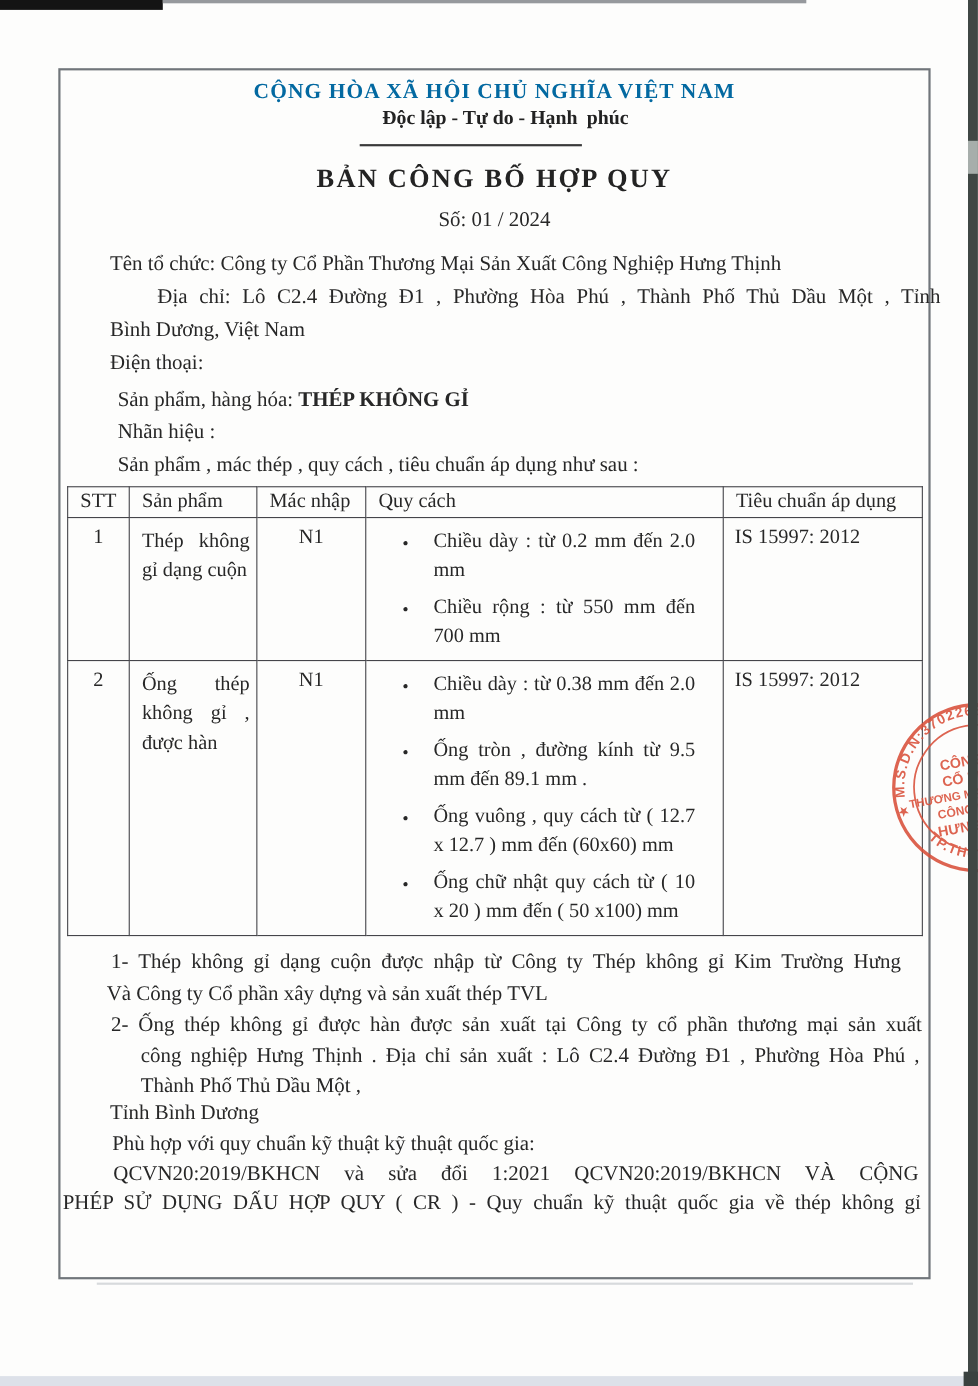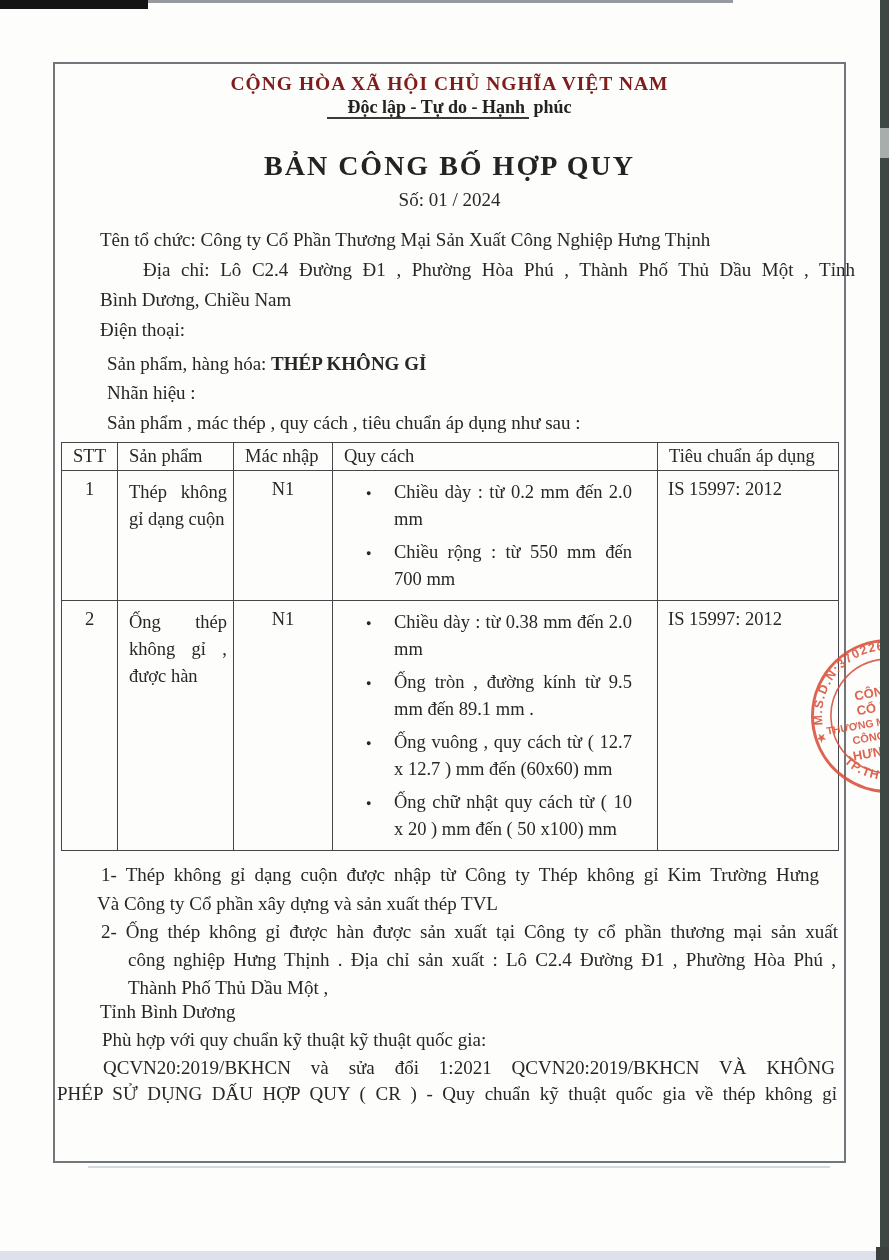--- a/index.html
+++ b/index.html
@@ -16,24 +16,24 @@
   .frame-shadow { left:88px; top:1166px; width:742px; height:2px; background:#c3c7cb; opacity:.65; }
   
   .art-top-bar   { left:0; top:0; width:148px; height:9px; background:#141414; z-index:30; }
   .art-top-line  { left:148px; top:0; width:585px; height:3px; background:#96999d; z-index:30; }
   .art-right-strip { left:880px; top:0; width:9px; height:1260px; background:#3f4744; z-index:40; }
   .art-strip-smudge { left:880px; top:128px; width:9px; height:30px; background:#a7aeab; z-index:41; }
   .art-bottom-band { left:0; top:1251px; width:889px; height:9px; background:#dde1e9; z-index:30; }
   .art-bottom-sq { left:876px; top:1247px; width:13px; height:13px; background:#3a413f; z-index:42; }
   
   .center-block { left:53px; width:793px; text-align:center; }
-  .nat-title { top:73px; font-weight:bold; font-size:19.5px; letter-spacing:1px; color:#7f1d1d; }
+  .nat-title { top:73px; font-weight:bold; font-size:19.5px; letter-spacing:1px; color:#0369a1; }
   .motto { top:97px; font-weight:bold; font-size:18px; color:#222; }
-  .motto-u { border-bottom:2.5px solid #3a3a3a; padding:0 4px 0 20px; }
-  .doc-title { top:150px; font-weight:bold; font-size:28px; letter-spacing:2px; color:#232323;text-align:center; }
+  .motto-u { border-bottom:2.5px solid #3a3a3a; padding:0 4px 14px 20px; }
+  .doc-title { top:150px; font-weight:bold; font-size:24px; letter-spacing:2px; color:#232323;text-align:center; }
   .doc-number { top:189px; font-size:19px; }
   
   .line { line-height:24px; white-space:nowrap; }
   .jline { white-space:normal; text-align:justify; text-align-last:justify; }
   .o1 { left:100px; top:228px; width:712px; }
   .o2 { left:100px; top:258px; width:712px;margin-left:43px; }
   .o3 { left:100px; top:288px; }
   .o4 { left:100px; top:318px; }
   .o5 { left:107px; top:352px; }
   .o6 { left:107px; top:381px; }
@@ -78,21 +78,21 @@
   <div class="abs center-block nat-title">CỘNG HÒA XÃ HỘI CHỦ NGHĨA VIỆT NAM</div>
   <div class="abs center-block motto">
     <span class="motto-u">Độc lập - Tự do - Hạnh</span><span> phúc</span>
   </div>
 
   <div class="abs center-block doc-title">BẢN CÔNG BỐ HỢP QUY</div>
   <div class="abs center-block doc-number">Số: 01 / 2024</div>
 
   <div class="abs line o1">Tên tổ chức: Công ty Cổ Phần Thương Mại Sản Xuất Công Nghiệp Hưng Thịnh</div>
   <div class="abs line jline o2">Địa chỉ: Lô C2.4 Đường Đ1 , Phường Hòa Phú , Thành Phố Thủ Dầu Một , Tỉnh</div>
-  <div class="abs line o3">Bình Dương, Chiều Nam</div>
+  <div class="abs line o3">Bình Dương, Việt Nam</div>
   <div class="abs line o4">Điện thoại:</div>
   <div class="abs line o5">
     <span>Sản phẩm, hàng hóa: </span><span class="bold">THÉP KHÔNG GỈ</span>
   </div>
   <div class="abs line o6">Nhãn hiệu :</div>
   <div class="abs line o7">Sản phẩm , mác thép , quy cách , tiêu chuẩn áp dụng như sau :</div>
 
   <table class="spec-table">
     <colgroup>
       <col style="width:56px">
@@ -138,21 +138,21 @@
   </tbody>
     </table>
 
   <div class="abs line jline n1">1- Thép không gỉ dạng cuộn được nhập từ Công ty Thép không gỉ Kim Trường Hưng</div>
   <div class="abs line n2">Và Công ty Cổ phần xây dựng và sản xuất thép TVL</div>
   <div class="abs line jline n3">2- Ống thép không gỉ được hàn được sản xuất tại Công ty cổ phần thương mại sản xuất</div>
   <div class="abs line jline n4">công nghiệp Hưng Thịnh . Địa chỉ sản xuất : Lô C2.4 Đường Đ1 , Phường Hòa Phú ,</div>
   <div class="abs line n5">Thành Phố Thủ Dầu Một ,</div>
   <div class="abs line n6">Tỉnh Bình Dương</div>
   <div class="abs line n7">Phù hợp với quy chuẩn kỹ thuật kỹ thuật quốc gia:</div>
-  <div class="abs line jline n8">QCVN20:2019/BKHCN và sửa đổi 1:2021 QCVN20:2019/BKHCN VÀ KHÔNG</div>
+  <div class="abs line jline n8">QCVN20:2019/BKHCN và sửa đổi 1:2021 QCVN20:2019/BKHCN VÀ CỘNG</div>
   <div class="abs line jline n9">PHÉP SỬ DỤNG DẤU HỢP QUY ( CR ) - Quy chuẩn kỹ thuật quốc gia về thép không gỉ</div>
 
   <svg class="abs stamp" viewBox="0 0 170 170" fill="#d9503a" stroke="none">
     <g transform="rotate(-10 85 85)">
       <circle cx="85" cy="85" r="75.5" fill="none" stroke="#d9503a" stroke-width="3"></circle>
       <circle cx="85" cy="85" r="57" fill="none" stroke="#d9503a" stroke-width="1.6"></circle>
       <defs>
         <path id="arcTop" d="M 21.25 102.1 A 66 66 0 1 1 148.75 102.1" fill="none"></path>
         <path id="arcBot" d="M 29.6 117 A 64 64 0 0 0 140.4 117" fill="none"></path>
       </defs>

